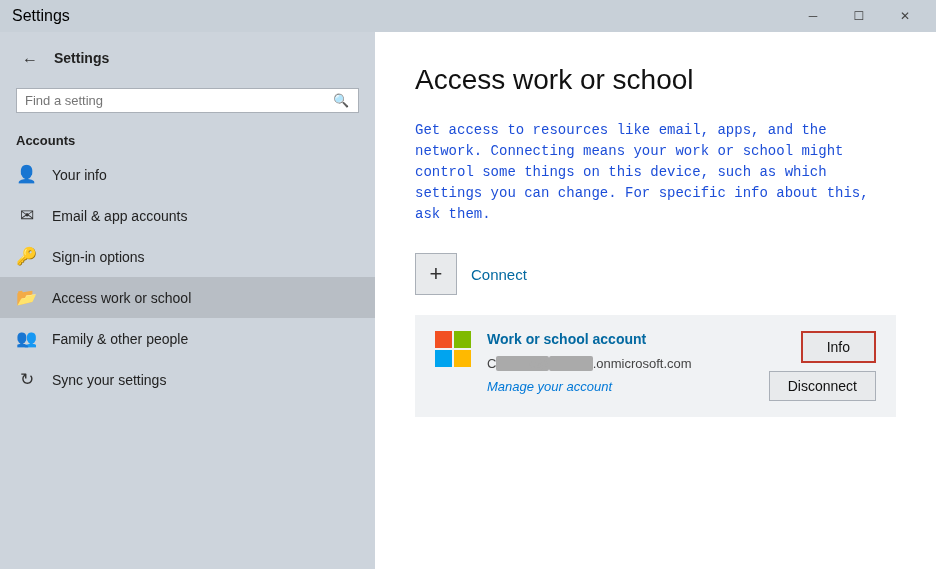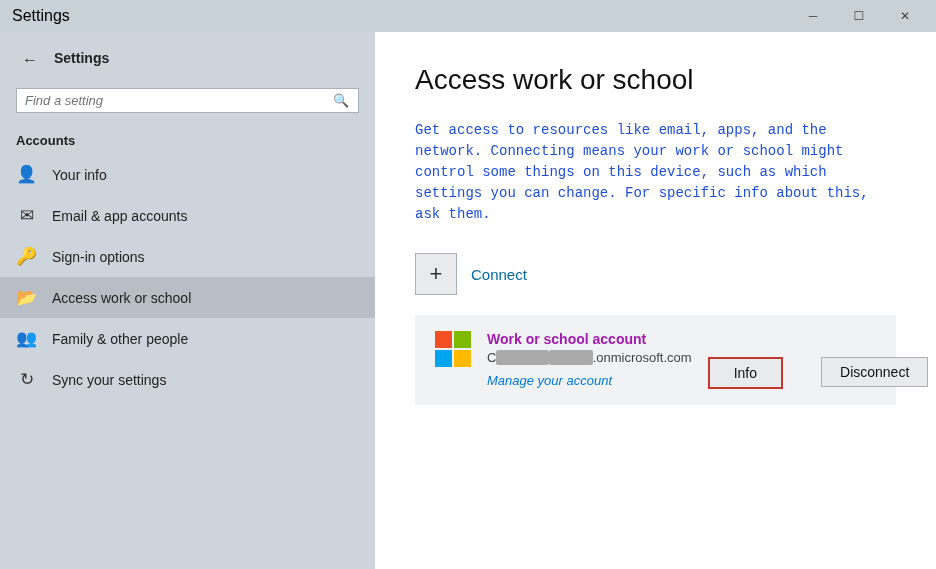--- a/index.html
+++ b/index.html
@@ -95,21 +95,20 @@
       padding: 4px 8px;
       gap: 6px;
     }
     .search-input {
       border: none;
       outline: none;
       flex: 1;
       font-size: 13px;
       color: #0f172a;
       background: transparent;
-      font-style: italic;
     }
     .search-icon-wrap {
       font-size: 13px;
       color: #555;
     }
 
     .sidebar-section-label {
       font-size: 13px;
       font-weight: 700;
       color: #222;
@@ -210,42 +209,43 @@
       width: 17px;
       height: 17px;
     }
 
     .account-info {
       flex: 1;
     }
     .account-type {
       font-size: 14px;
       font-weight: 600;
-      color: #a21caf;
-      margin-bottom: 3px;
+      color: #0369a1;
+      margin-bottom: 9px;
     }
     .account-email {
       font-size: 13px;
       color: #444;
       margin-bottom: 6px;
     }
     .manage-link {
       font-size: 13px;
       color: #0078d7;
       cursor: pointer;
       text-decoration: none;
       font-style: italic;
     }
 
     .account-actions {
       display: flex;
-      align-items: flex-start;
+      align-items: flex-end;
       gap: 8px;
       align-self: flex-end;
       margin-top: auto;
+      flex-direction: column;
     }
 
     .info-btn {
       padding: 6px 24px;
       background: #e8eaec;
       border: 2px solid #c0392b;
       font-size: 14px;
       color: #111;
       cursor: pointer;
     }

